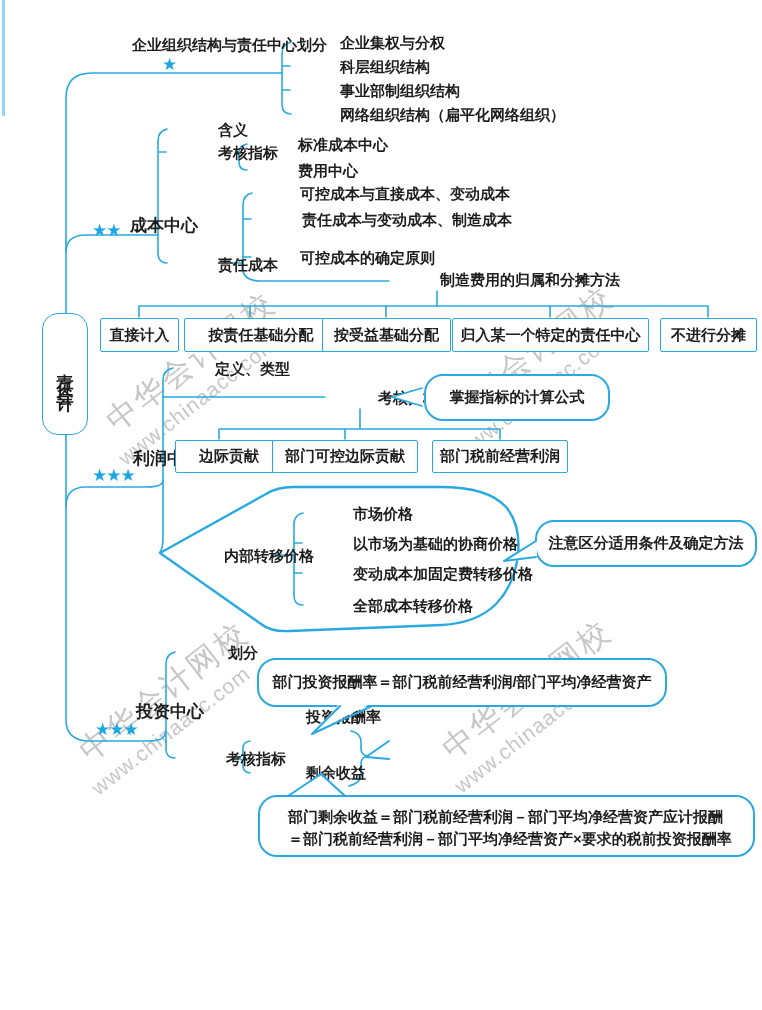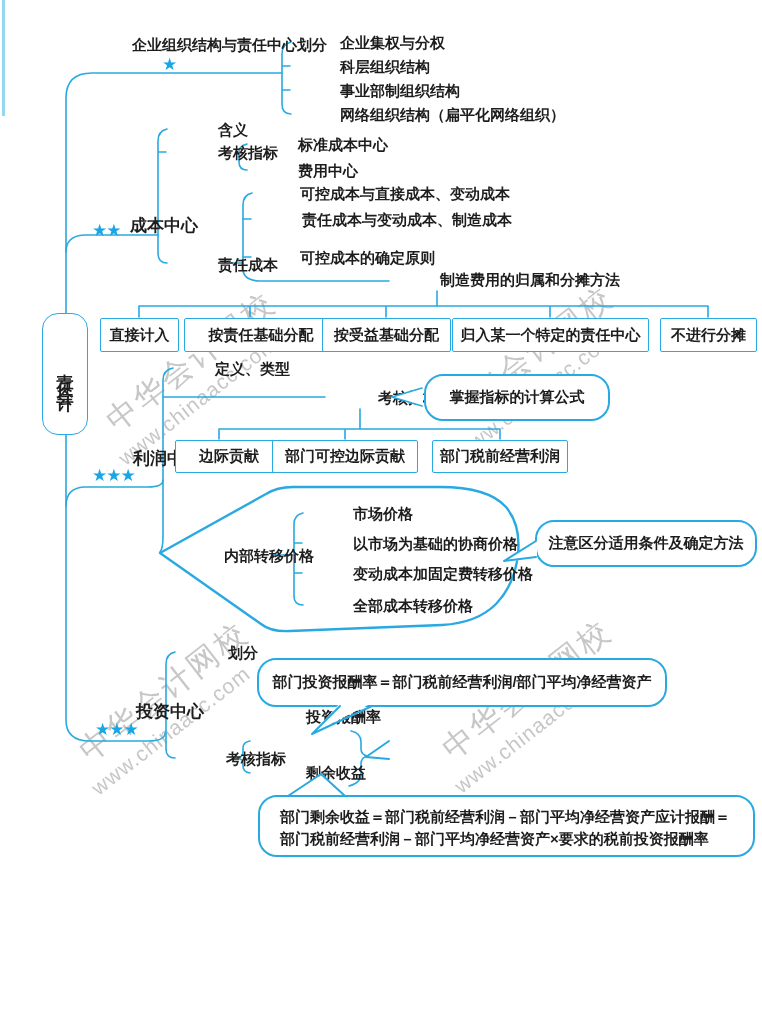--- a/index.html
+++ b/index.html
@@ -9,21 +9,21 @@
   #lines{z-index:1;}
   #pointers{z-index:3;pointer-events:none;}
   .lbl{position:absolute;font-weight:700;font-size:15px;color:#1d1d1d;white-space:nowrap;z-index:2;line-height:17px;margin-left:48px;}
   .lbl.big{font-size:17px;line-height:19px;}
   .stars{position:absolute;color:#18a6e6;font-size:17px;letter-spacing:-1px;white-space:nowrap;z-index:2;line-height:17px;}
   .nbox{position:absolute;border:1.6px solid #29a9e1;background:#fff;display:flex;align-items:center;justify-content:center;
         font-weight:700;font-size:15px;color:#1d1d1d;z-index:2;white-space:nowrap;border-radius:2px;box-sizing:border-box;}
   .callout{position:absolute;border:2px solid #29a9e1;border-radius:19px;background:#fff;display:flex;align-items:center;
         justify-content:center;font-weight:700;font-size:15px;color:#1d1d1d;z-index:2;white-space:nowrap;box-sizing:border-box;}
   .callout.multiline{white-space:normal;align-items:flex-start;justify-content:flex-start;text-align:left;
-        padding:9px 20px 9px 20px;line-height:22px;}
+        padding:9px 20px 9px 28px;line-height:22px;}
   .root-box{position:absolute;left:42px;top:313px;width:46px;height:122px;border:1.8px solid #29a9e1;border-radius:16px;
         background:#fff;display:flex;align-items:center;justify-content:center;writing-mode:vertical-lr;text-orientation:upright;
         letter-spacing:7px;font-size:17px;font-weight:700;color:#1d1d1d;z-index:2;box-sizing:border-box;}
   .edge-line{position:absolute;left:2px;top:0;width:3px;height:116px;background:#93d7f1;z-index:1;}
   .wm{position:absolute;z-index:0;color:#c7c7c7;transform:rotate(-38deg);text-align:left;white-space:nowrap;}
   .wm .wm-brand{font-size:31px;letter-spacing:3px;font-weight:400;}
   .wm .wm-url{font-size:21px;letter-spacing:1px;margin-left:-14px;margin-top:2px;font-weight:400;}
 </style>
 </head>
 <body>

